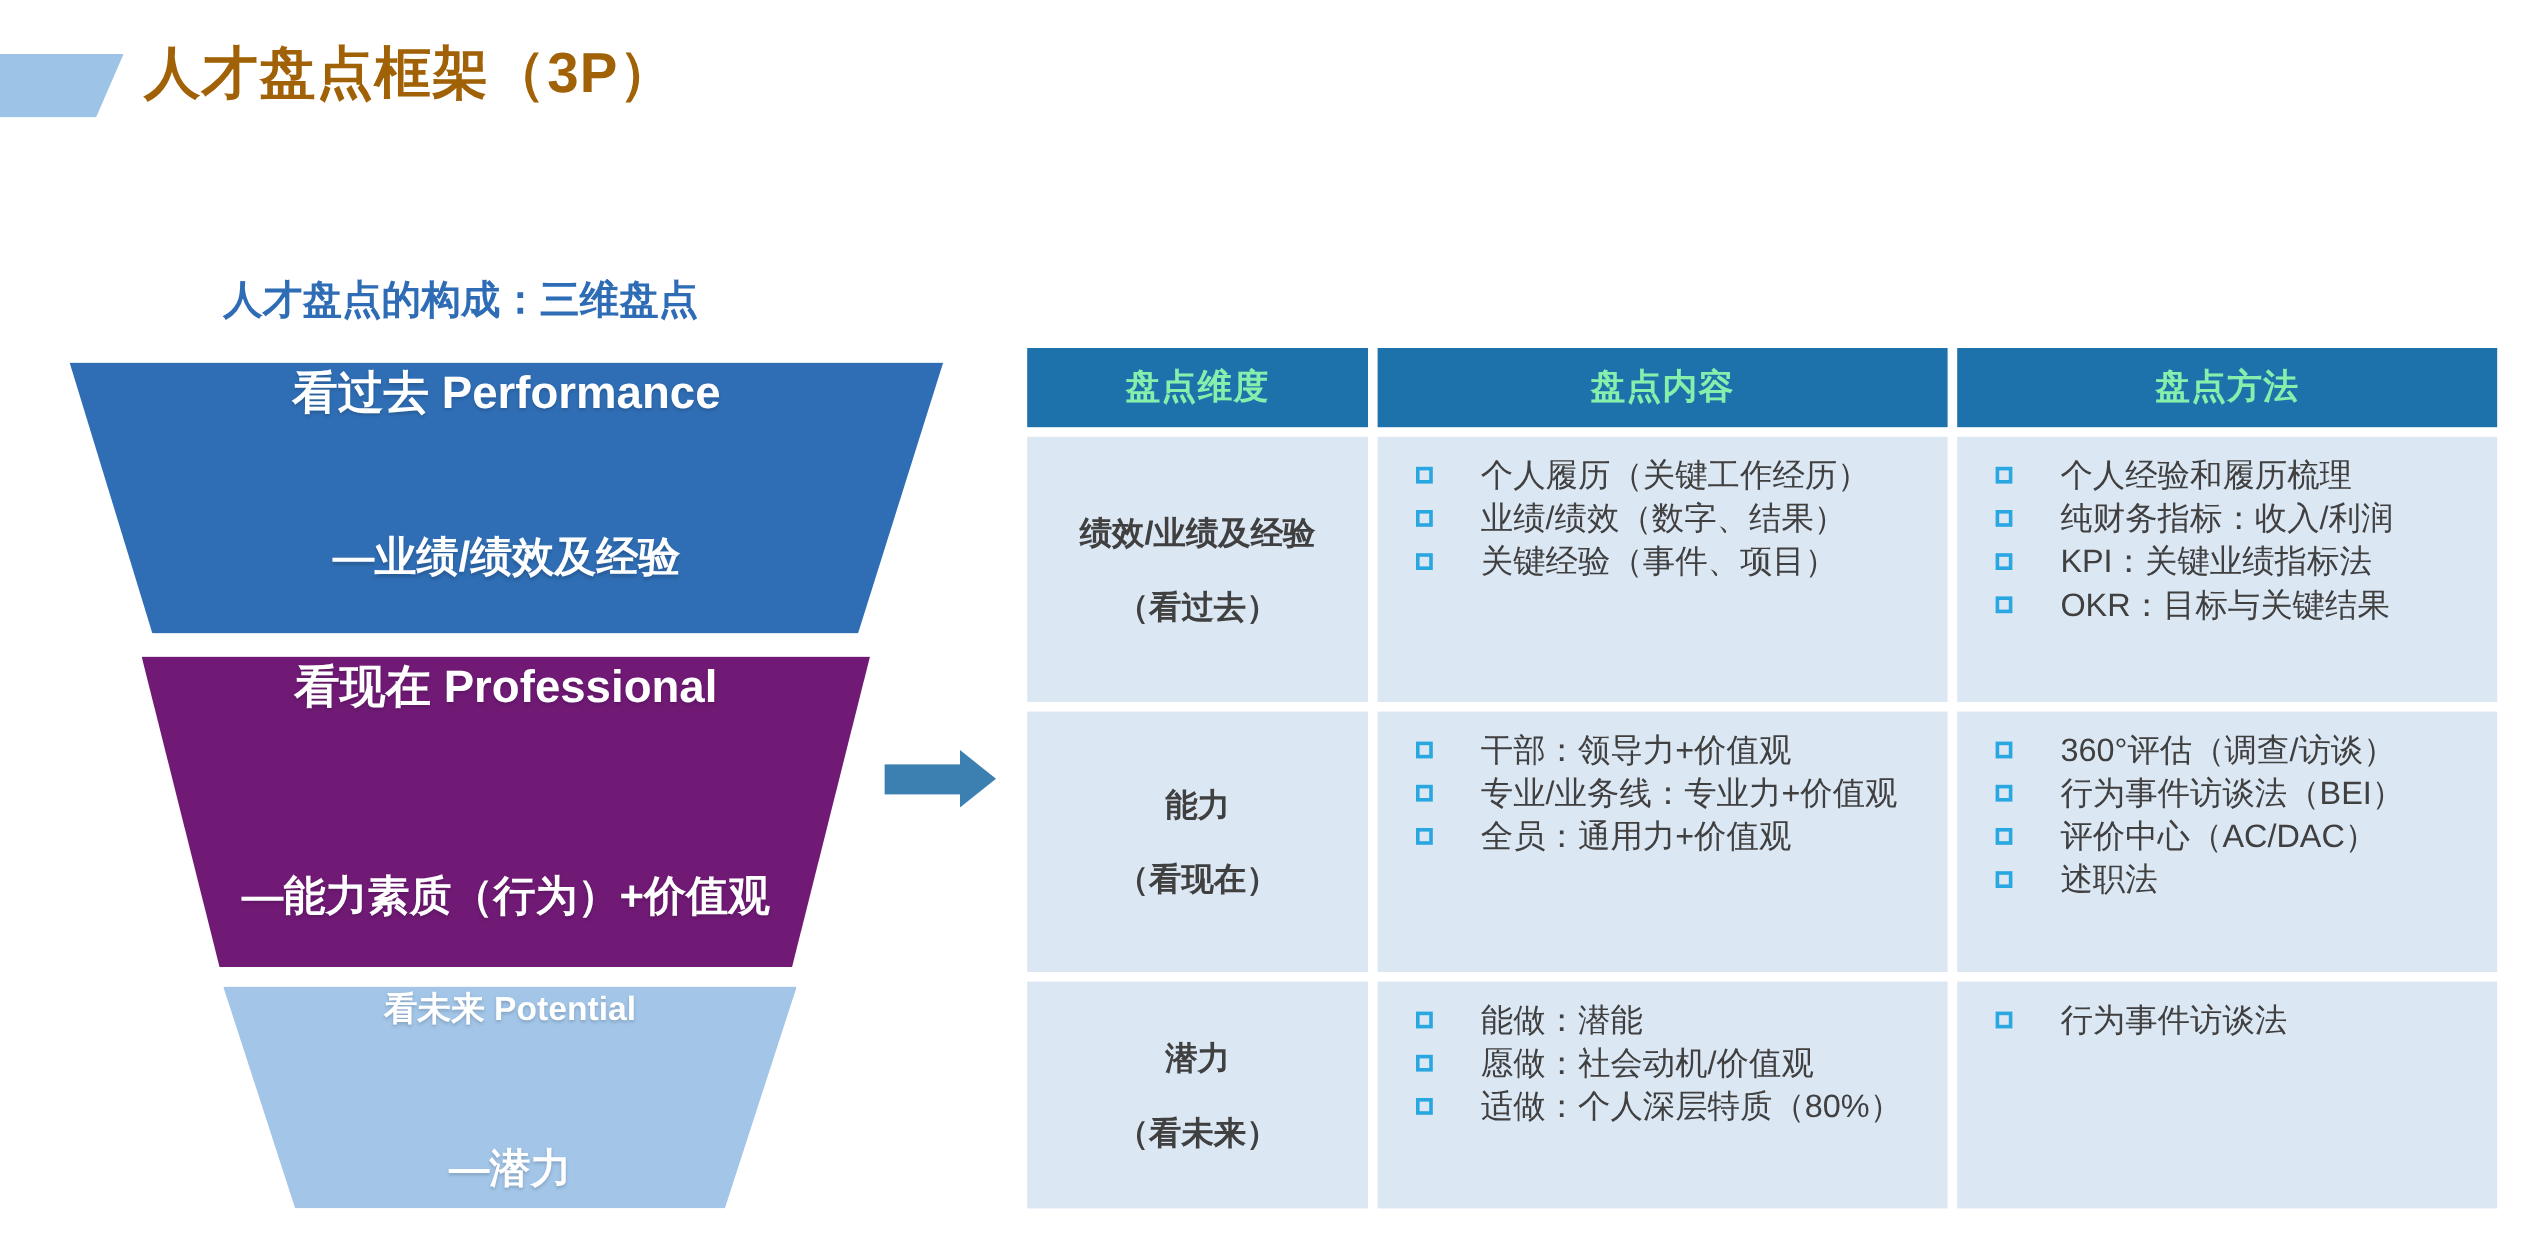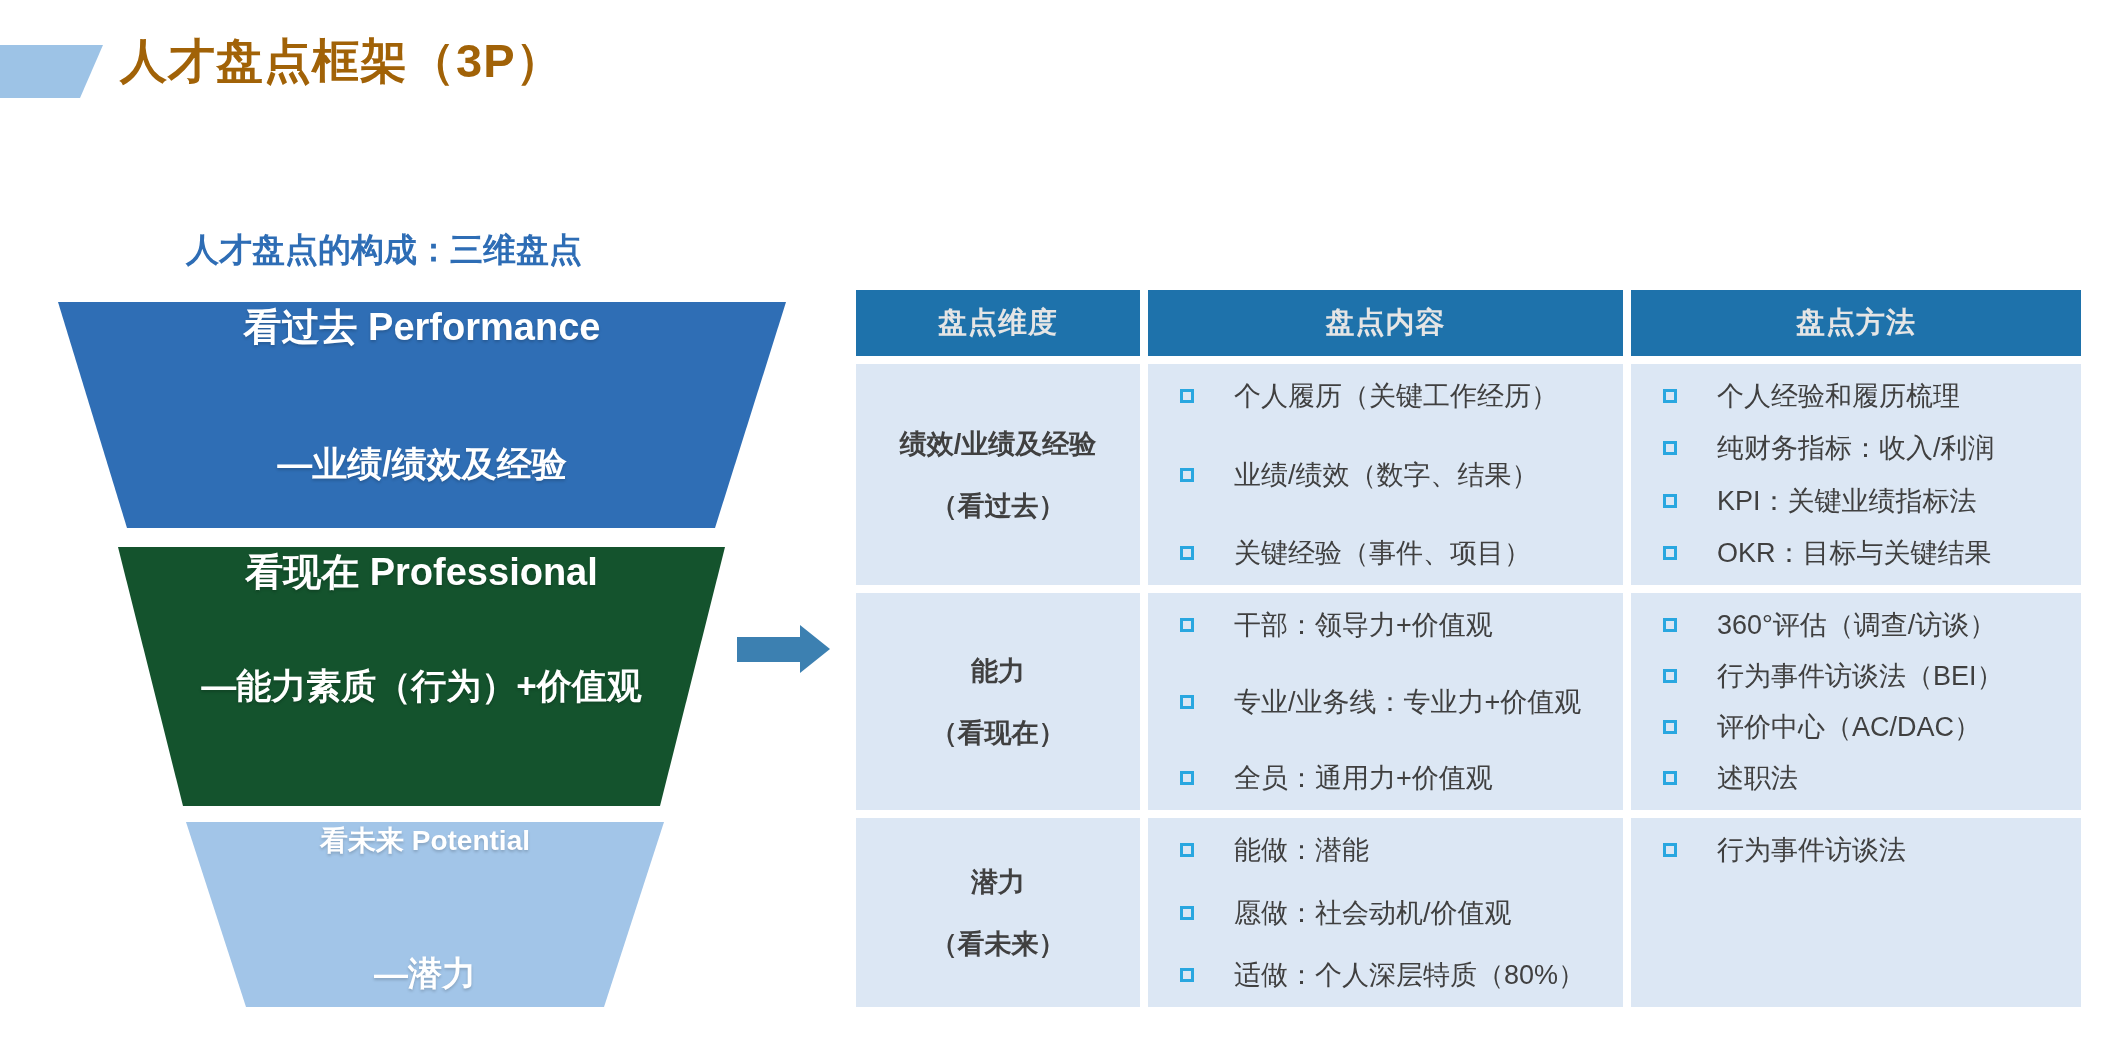--- a/index.html
+++ b/index.html
@@ -51,23 +51,23 @@
   .trapezoid .line1 { font-size: 38px; font-weight: bold; text-shadow: 0 2px 3px rgba(0,0,0,0.18); }
   .trapezoid .line2 { font-size: 35px; font-weight: bold; margin-top: 16px; text-shadow: 0 2px 3px rgba(0,0,0,0.18); }
   .level-0 {
     left: 58px; top: 302px; width: 728px; height: 226px;
     background: #2F6EB5;
     clip-path: polygon(0 0, 728px 0, 657px 226px, 69px 226px);
     padding-bottom: 40px; box-sizing: border-box;
   }
   .level-1 {
     left: 118px; top: 547px; width: 607px; height: 259px;
-    background: #14532d;
+    background: #701a75;
     clip-path: polygon(0 0, 607px 0, 542px 259px, 65px 259px);
-    padding-bottom: 96px; box-sizing: border-box;
+    padding-bottom: 36px; box-sizing: border-box;
   }
   .level-2 {
     left: 186px; top: 822px; width: 478px; height: 185px;
     background: #A2C5E8;
     clip-path: polygon(0 0, 478px 0, 418px 185px, 60px 185px);
     padding-bottom: 10px; box-sizing: border-box;
   }
   .level-2 .line1 { font-size: 28px; }
   .level-2 .line2 { font-size: 34px; margin-top: 10px; }
 
@@ -84,21 +84,21 @@
     left: 856px; top: 290px;
     width: 1225px;
     display: grid;
     grid-template-columns: 284px 475px 450px;
     grid-template-rows: 66px 221px 217px 189px;
     column-gap: 8px;
     row-gap: 8px;
   }
   .th {
     background: #1E72AB;
-    color: #e5e5e5;
+    color: #86efac;
     font-size: 29px;
     font-weight: bold;
     display: flex;
     align-items: center;
     justify-content: center;
     letter-spacing: 1px;
   }
   .td {
     background: #DCE7F4;
     color: #404040;
@@ -109,21 +109,21 @@
     align-items: center;
     justify-content: center;
     font-size: 27px;
     font-weight: bold;
     text-align: left;
   }
   .td.dim .dim-line2 { margin-top: 26px; }
   .td.list {
     display: flex;
     flex-direction: column;
-    justify-content: space-between;
+    justify-content: flex-start;
     padding: 14px 10px;
     box-sizing: border-box;
   }
   .item {
     display: flex;
     align-items: center;
   }
   .bullet {
     flex: 0 0 auto;
     width: 8px; height: 8px;

